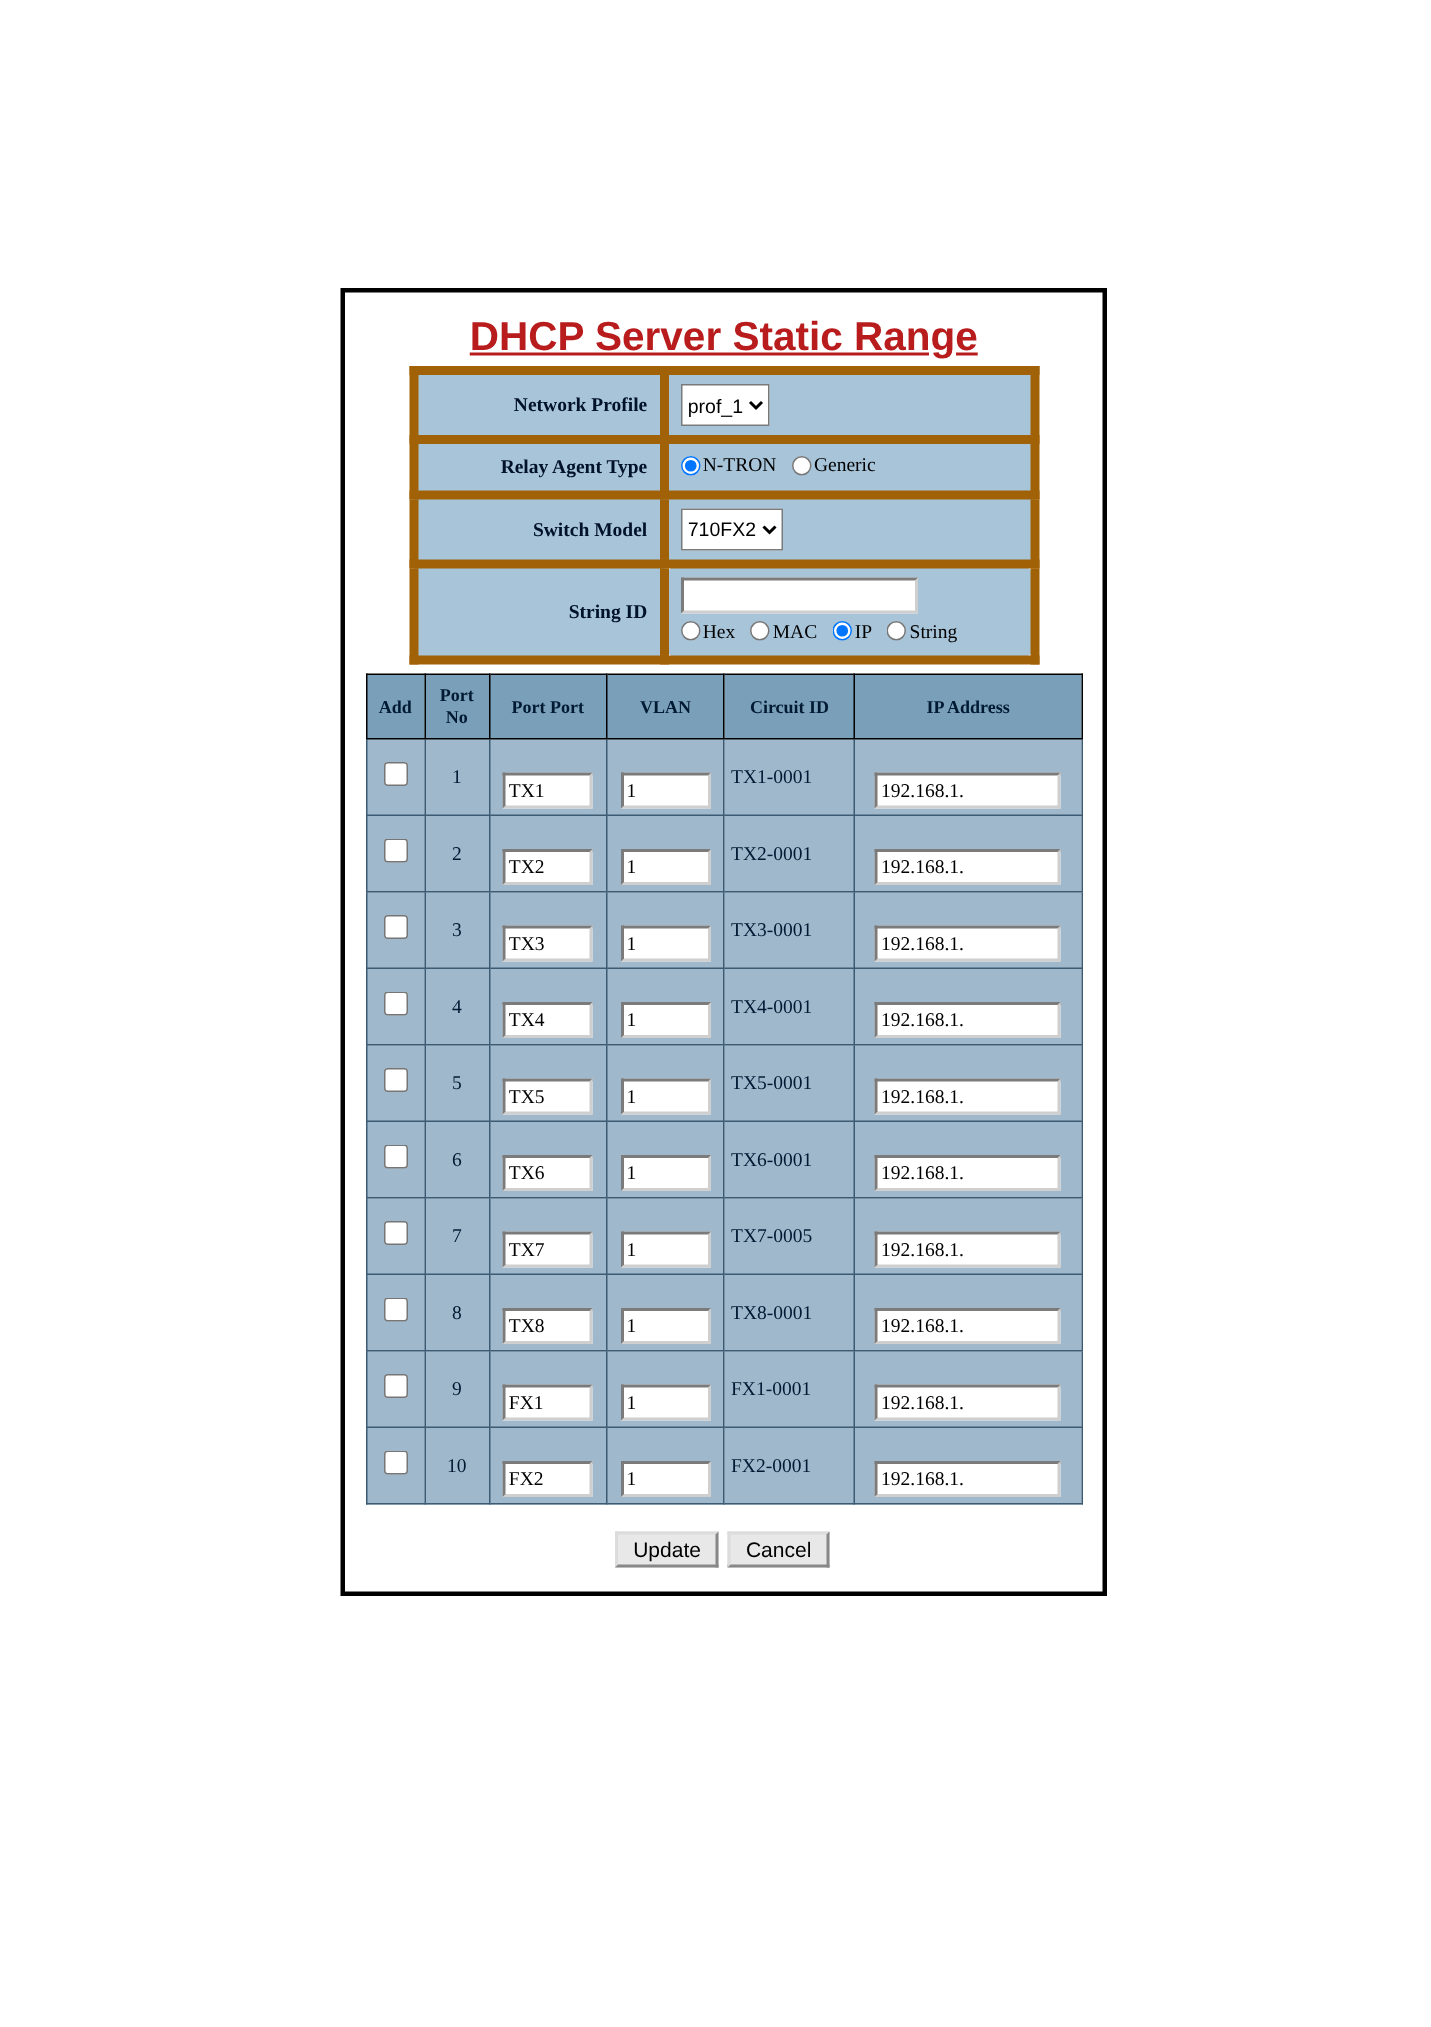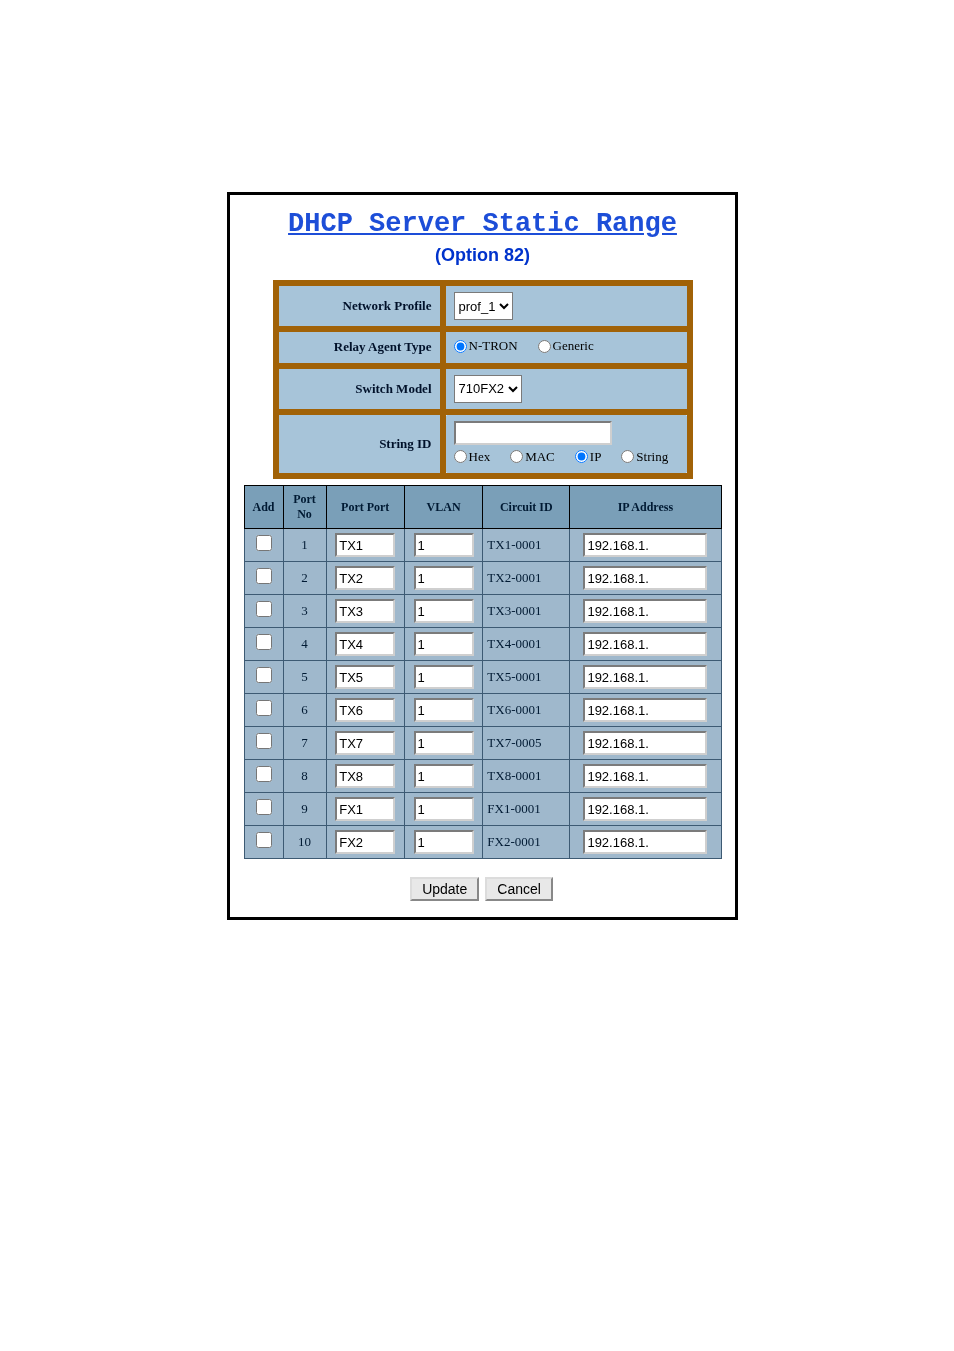--- a/index.html
+++ b/index.html
@@ -17,24 +17,24 @@
     .panel {
       position: absolute;
       left: 227px;
       top: 192px;
       width: 505px;
       border: 3px solid #000;
       background: #fff;
       text-align: center;
     }
     .title {
-      font-family: Liberation Mono, monospace;
+      font-family: Liberation Sans, sans-serif;
       font-size: 27px;
       font-weight: bold;
-      color: #1d4ed8;
+      color: #b91c1c;
       text-decoration: underline;
       margin: 14px 0 4px 0;
     }
     .subtitle {
       font-family: Verdana, Arial, sans-serif;
       font-size: 18px;
       font-weight: bold;
       color: #0033cc;
       margin: 6px 0 14px 0;
     }
@@ -76,21 +76,21 @@
       background: #fff;
       border: 2px inset #cfcfcf;
       height: 18px;
       width: 150px;
       margin-bottom: 4px;
     }
     .radio-row {
       font-size: 13px;
       display: inline-flex;
       align-items: center;
-      gap: 14px;
+      gap: 4px;
       flex-wrap: wrap;
     }
     .radio-row label {
       margin-right: 6px;
       display: inline-flex;
       align-items: center;
     }
     .radio-row input[type="radio"] {
       margin: 0 2px 0 0;
       vertical-align: middle;
@@ -131,26 +131,27 @@
     .data-table td.add {
       text-align: center;
       width: 30px;
     }
     .data-table td.circuit {
       text-align: left;
       width: 78px;
       font-size: 13px;
     }
     .data-table input[type="text"] {
-      font-family: Liberation Sans, sans-serif;
+      font-family: Liberation Serif, serif;
       font-size: 13px;
       background: #fff;
       border: 2px inset #cfcfcf;
       height: 18px;
       box-sizing: content-box;
+      margin-top: 18px;
     }
     .data-table input[type="checkbox"] {
       width: 16px;
       height: 16px;
       margin: 0;
     }
     .input-pname { width: 52px; }
     .input-vlan { width: 52px; }
     .input-ip { width: 116px; }
 
@@ -167,21 +168,20 @@
       cursor: pointer;
       margin: 0 1px;
     }
   </style>
 </head>
 <body>
 
 <div class="page">
   <div class="panel">
     <div class="title">DHCP Server Static Range</div>
-    <div class="subtitle">(Option 82)</div>
 
     <table class="settings-table">
       <tbody>
           <tr>
         <td class="label">Network Profile</td>
         <td class="value">
           <select>
             <option>prof_1</option>
           </select>
         </td>

